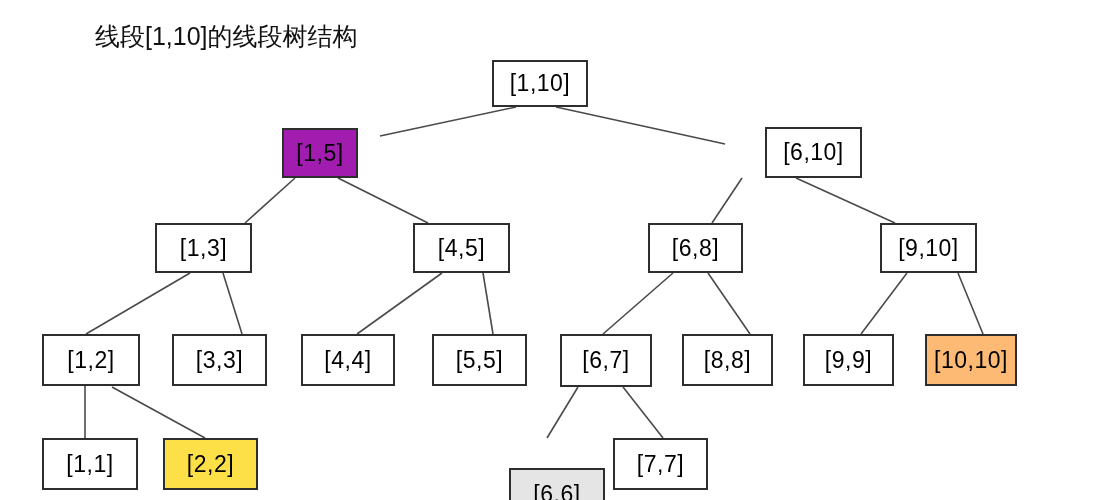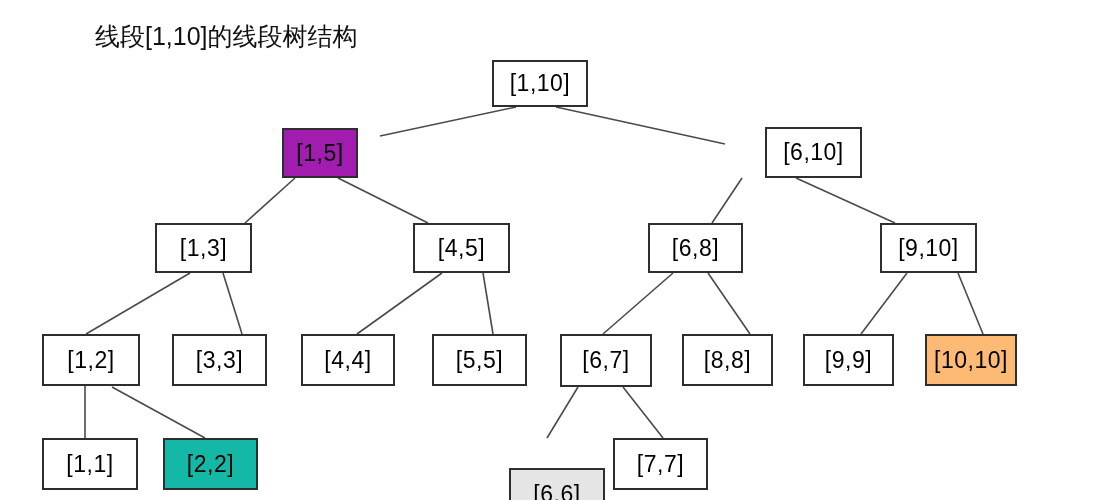--- a/index.html
+++ b/index.html
@@ -81,17 +81,17 @@
       <div class="node" style="left: 880px; top: 223px; width: 97px; height: 50px; background: rgb(255, 255, 255); border-color: rgb(46, 46, 46); color: rgb(0, 0, 0);">[9,10]</div>
       <div class="node" style="left: 42px; top: 334px; width: 98px; height: 52px; background: rgb(255, 255, 255); border-color: rgb(46, 46, 46); color: rgb(0, 0, 0);">[1,2]</div>
       <div class="node" style="left: 172px; top: 334px; width: 95px; height: 52px; background: rgb(255, 255, 255); border-color: rgb(46, 46, 46); color: rgb(0, 0, 0);">[3,3]</div>
       <div class="node" style="left: 301px; top: 334px; width: 94px; height: 52px; background: rgb(255, 255, 255); border-color: rgb(46, 46, 46); color: rgb(0, 0, 0);">[4,4]</div>
       <div class="node" style="left: 432px; top: 334px; width: 95px; height: 52px; background: rgb(255, 255, 255); border-color: rgb(46, 46, 46); color: rgb(0, 0, 0);">[5,5]</div>
       <div class="node" style="left: 560px; top: 334px; width: 92px; height: 53px; background: rgb(255, 255, 255); border-color: rgb(46, 46, 46); color: rgb(0, 0, 0);">[6,7]</div>
       <div class="node" style="left: 682px; top: 334px; width: 91px; height: 52px; background: rgb(255, 255, 255); border-color: rgb(46, 46, 46); color: rgb(0, 0, 0);">[8,8]</div>
       <div class="node" style="left: 803px; top: 334px; width: 91px; height: 52px; background: rgb(255, 255, 255); border-color: rgb(46, 46, 46); color: rgb(0, 0, 0);">[9,9]</div>
       <div class="node" style="left: 925px; top: 334px; width: 92px; height: 52px; background: #fdba74; border-color: rgb(46, 46, 46); color: rgb(0, 0, 0);">[10,10]</div>
       <div class="node" style="left: 42px; top: 438px; width: 96px; height: 52px; background: rgb(255, 255, 255); border-color: rgb(46, 46, 46); color: rgb(0, 0, 0);">[1,1]</div>
-      <div class="node" style="left: 163px; top: 438px; width: 95px; height: 52px; background: #14b8a6; border-color: rgb(46, 46, 46); color: rgb(0, 0, 0);">[2,2]</div>
+      <div class="node" style="left: 163px; top: 438px; width: 95px; height: 52px; background: #fde047; border-color: rgb(46, 46, 46); color: rgb(0, 0, 0);">[2,2]</div>
       <div class="node" style="left: 509px; top: 438px; width: 96px; height: 52px; background: #e5e5e5; border-color: rgb(46, 46, 46); color: rgb(0, 0, 0); margin-top: 30px;">[6,6]</div>
       <div class="node" style="left: 613px; top: 438px; width: 95px; height: 52px; background: rgb(255, 255, 255); border-color: rgb(46, 46, 46); color: rgb(0, 0, 0);">[7,7]</div>
     </div>
 </div>
 
 </body></html>

